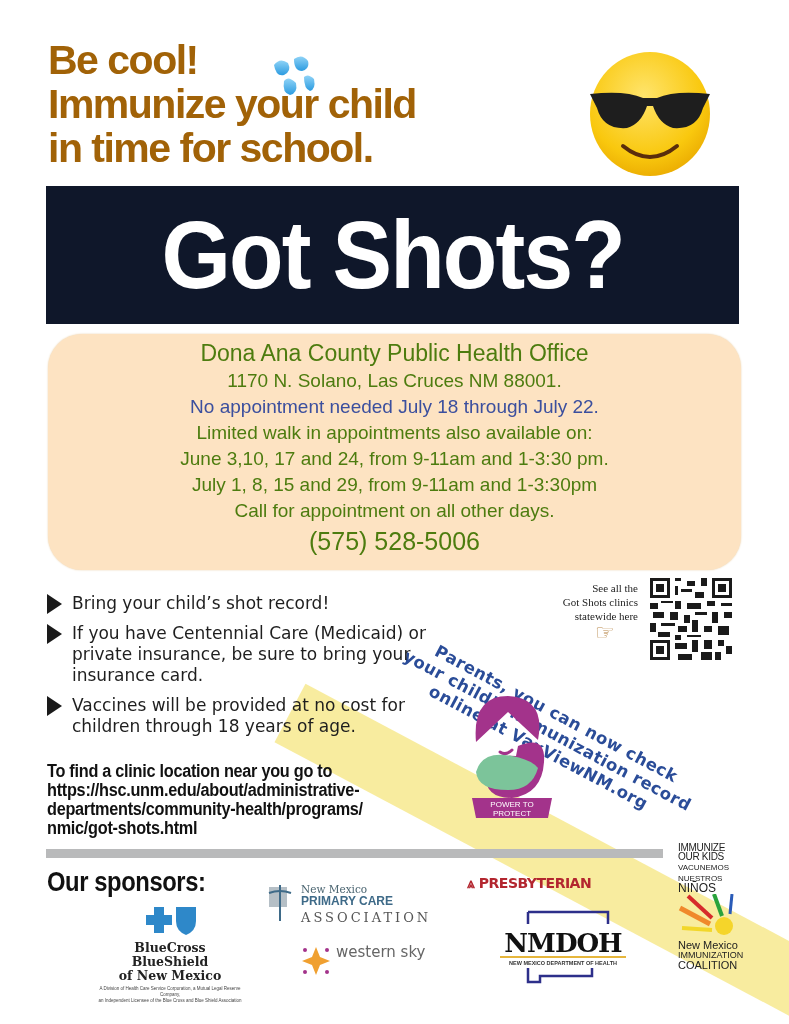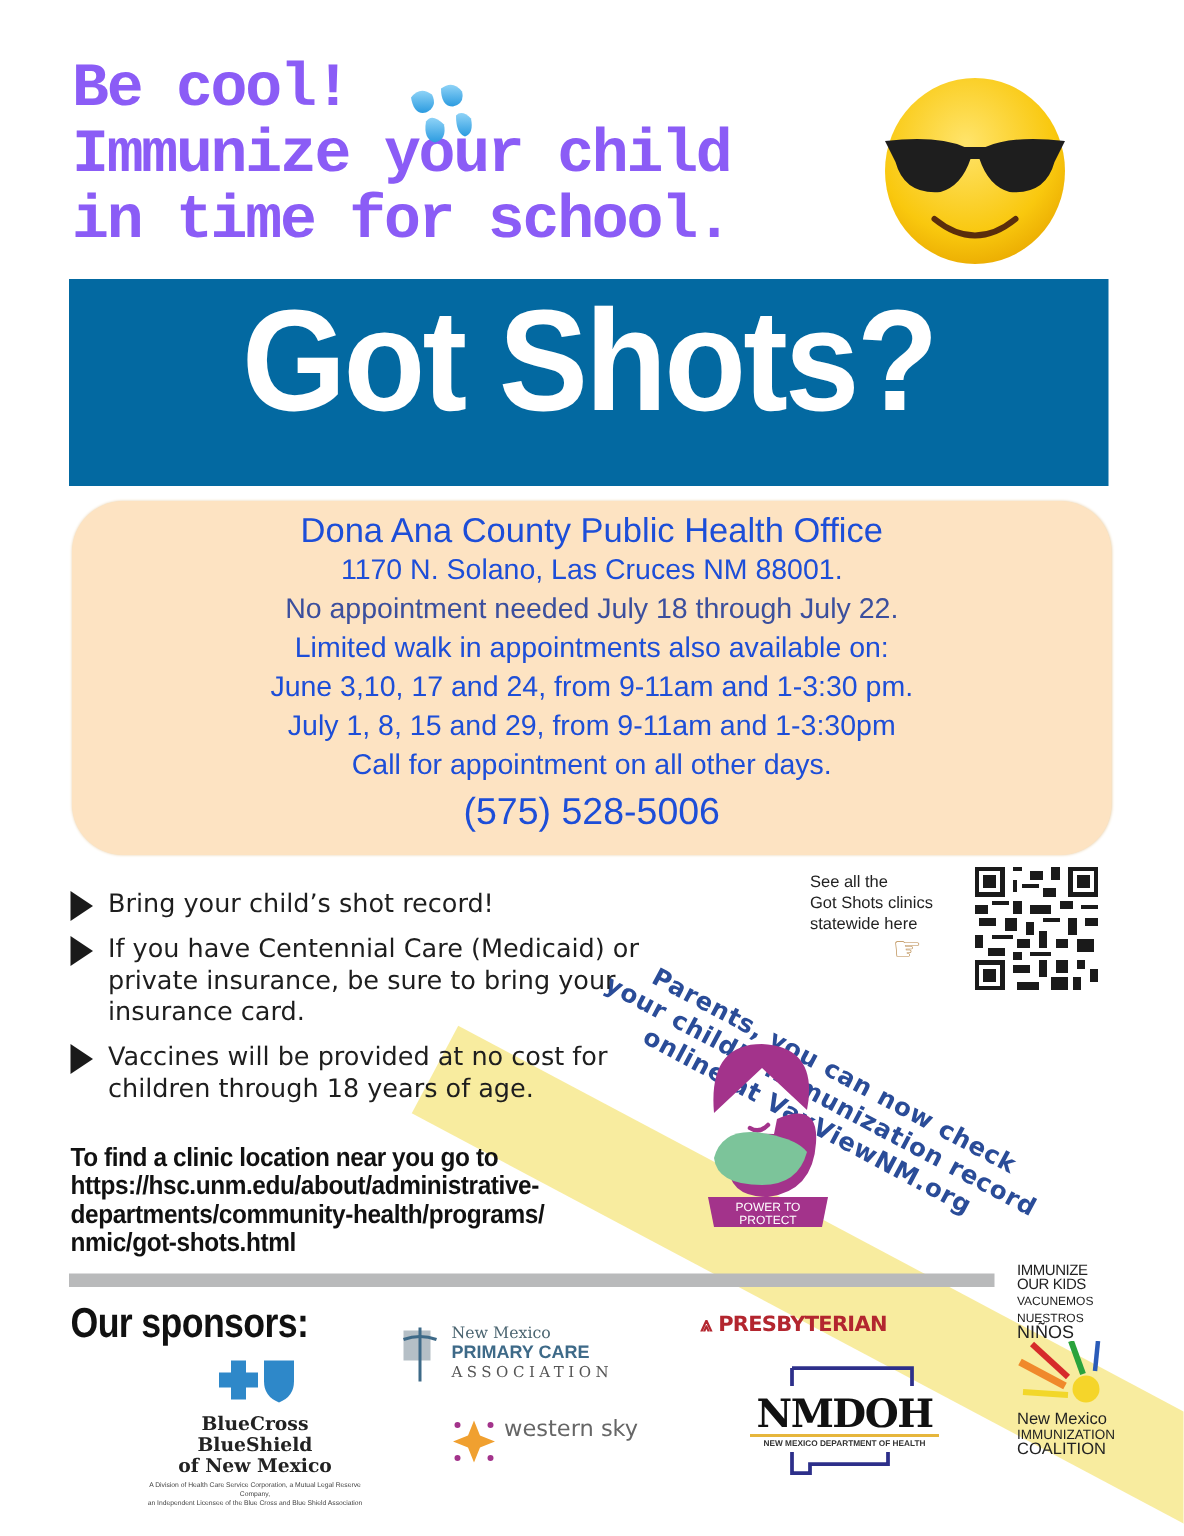--- a/index.html
+++ b/index.html
@@ -5,31 +5,31 @@
   html, body { margin:0; padding:0; }
   body {
     width:789px; height:1024px; position:relative; overflow:hidden;
     background:#ffffff; font-family:"Liberation Sans", sans-serif; color:#1a1a1a;
   }
   .abs { position:absolute; }
 
   
   .headline {
     left:48px; top:38px; width:520px;
-    font-family:Liberation Mono, monospace; font-weight:bold;
-    font-size:41px; line-height:44px; letter-spacing:-1.5px; color:#8b5cf6;
+    font-family:Liberation Sans, sans-serif; font-weight:bold;
+    font-size:41px; line-height:44px; letter-spacing:-1.5px; color:#a16207;
   }
   .headline div { white-space:nowrap; }
   .drops { left:270px; top:55px; width:50px; height:44px; }
   .emoji { left:585px; top:50px; width:130px; height:130px; }
 
   
   .banner {
-    left:46px; top:186px; width:693px; height:138px; background:#0369a1;
-    display:flex; align-items:flex-start; justify-content:center;
+    left:46px; top:186px; width:693px; height:138px; background:#0f172a;
+    display:flex; align-items:center; justify-content:center;
   }
   .banner span {
     color:#fff; font-family:"Liberation Sans", sans-serif; font-weight:bold;
     font-size:96px; letter-spacing:-2px; transform:scaleX(0.93);
   }
 
   
   .ribbon {
     left:290px; top:680px; width:640px; height:66px; background:#f8eb9a;
     transform:rotate(28deg); transform-origin:left center; opacity:0.95;
@@ -39,21 +39,21 @@
     transform:rotate(28deg); transform-origin:left top;
     font-family:"DejaVu Sans", sans-serif; font-weight:bold; font-size:16.5px;
     line-height:19px; color:#2a4c98; text-align:center; letter-spacing:0.5px;
   }
 
   
   .info {
     left:48px; top:334px; width:693px; height:236px; background:#fde3c2;
     border-radius:34px; text-align:center; box-shadow:0 0 2px #e8cfa8;
   }
-  .info .l { font-size:19px; line-height:26px; color:#1d4ed8; }
+  .info .l { font-size:19px; line-height:26px; color:#4d7c0f; }
   .info .title { font-size:23px; line-height:30px; margin-top:4px; }
   .info .blue { color:#3b4f9e; }
   .info .phone { font-size:25px; line-height:34px; }
 
   
   .bullets { left:47px; top:593px; width:380px; font-family:"DejaVu Sans", sans-serif; }
   .bullet { display:flex; margin-bottom:9px; }
   .tri {
     width:0; height:0; border-top:10px solid transparent; border-bottom:10px solid transparent;
     border-left:15px solid #1a1a1a; margin-right:10px; margin-top:1px; flex:none;
@@ -62,21 +62,21 @@
 
   .clinic {
     left:47px; top:762px; width:390px;
     font-family:"Liberation Sans", sans-serif; font-weight:bold; font-size:17.5px;
     line-height:19px; color:#111; transform:scaleX(0.93); transform-origin:left top;
     letter-spacing:-0.3px;
   }
 
   
   .qr-note {
-    left:540px; top:581px; width:98px; font-size:11px; line-height:14px; color:#222;
+    left:540px; top:581px; width:98px; text-align:right; font-size:11px; line-height:14px; color:#222;font-family:Liberation Serif, serif;
   }
   .hand { left:595px; top:620px; font-size:22px; color:#b8884a; }
   .qr { left:650px; top:578px; width:82px; height:82px; }
 
   
   .ptp { left:462px; top:690px; width:100px; height:140px; }
 
   
   .divider { left:46px; top:849px; width:617px; height:9px; background:#b9babb; }
 
@@ -86,21 +86,21 @@
     letter-spacing:-0.5px;
   }
 
   .bcbs { left:95px; top:905px; width:150px; text-align:center; }
   .bcbs .name { font-family:"DejaVu Serif", serif; font-weight:bold; font-size:12.5px; line-height:14px; color:#222; }
   .bcbs .small { font-size:4.5px; line-height:6px; color:#444; margin-top:3px; }
 
   .nmpca { left:265px; top:883px; width:150px; height:40px; }
   .nmpca .t1 { font-family:"DejaVu Serif", serif; font-size:10.5px; color:#4a6470; position:absolute; left:36px; top:0; }
   .nmpca .t2 { font-family:Liberation Sans, sans-serif; font-weight:bold; font-size:12px; color:#3e6a88; position:absolute; left:36px; top:11px; white-space:nowrap; }
-  .nmpca .t3 { font-family:"DejaVu Serif", serif; font-size:10px; letter-spacing:3px; color:#555; position:absolute; left:36px; top:27px; }
+  .nmpca .t3 { font-family:"DejaVu Serif", serif; font-size:13px; letter-spacing:3px; color:#555; position:absolute; left:36px; top:27px; }
 
   .wsky { left:300px; top:945px; width:150px; height:36px; }
   .wsky .t { position:absolute; left:36px; top:0; font-family:"DejaVu Sans", sans-serif; font-size:15px; line-height:15px; color:#666; }
 
   .presby { left:467px; top:875px; font-family:"DejaVu Sans", sans-serif; font-weight:bold; font-size:14px; color:#b3262f; letter-spacing:-0.5px; }
 
   .nmdoh { left:500px; top:910px; width:126px; height:75px; }
   .nmdoh .t { position:absolute; left:0; top:18px; width:126px; text-align:center; font-family:"DejaVu Serif", serif; font-weight:bold; font-size:26px; color:#111; letter-spacing:-1px; }
   .nmdoh .s { position:absolute; left:0; top:50px; width:126px; text-align:center; font-size:5.5px; font-weight:bold; color:#333; }
 

